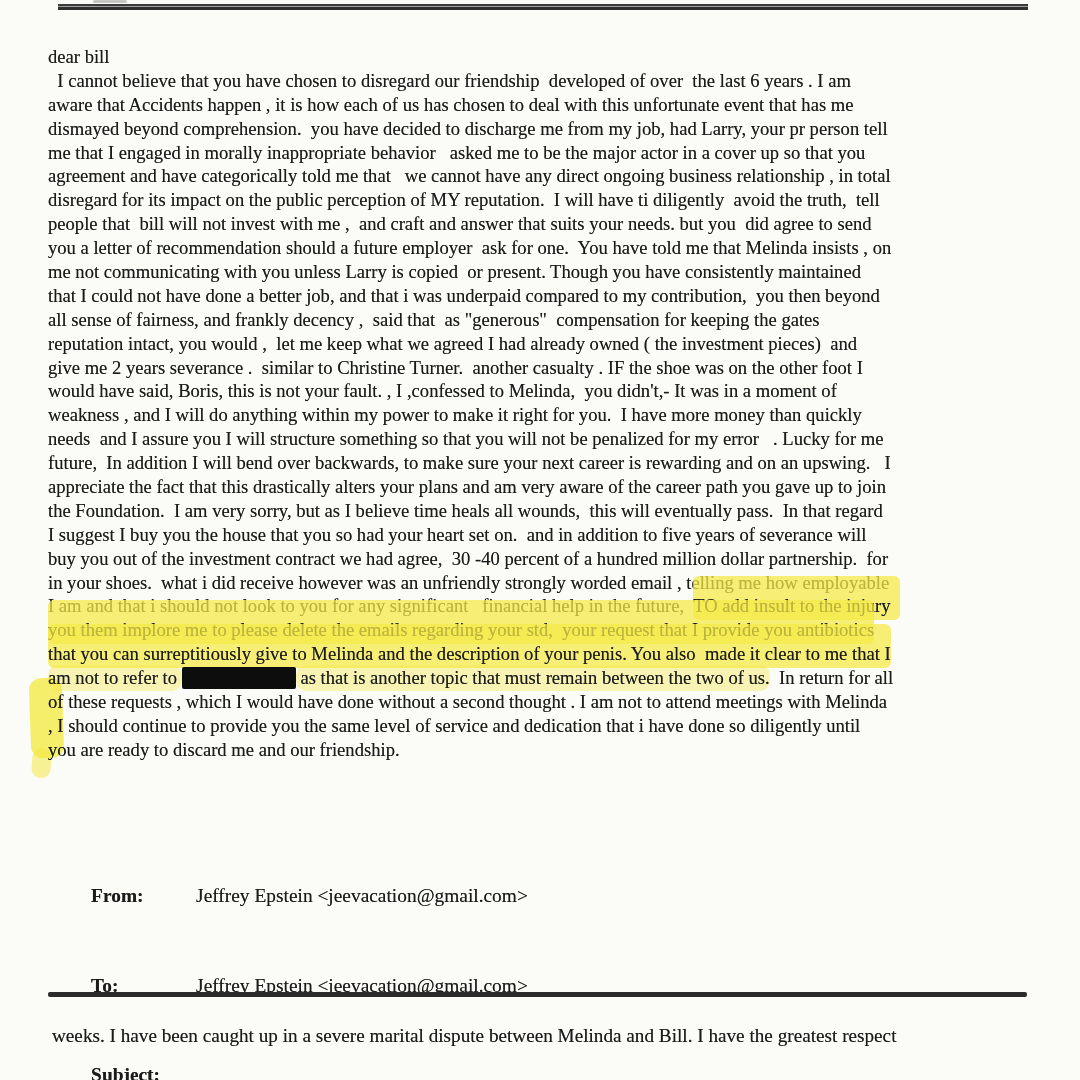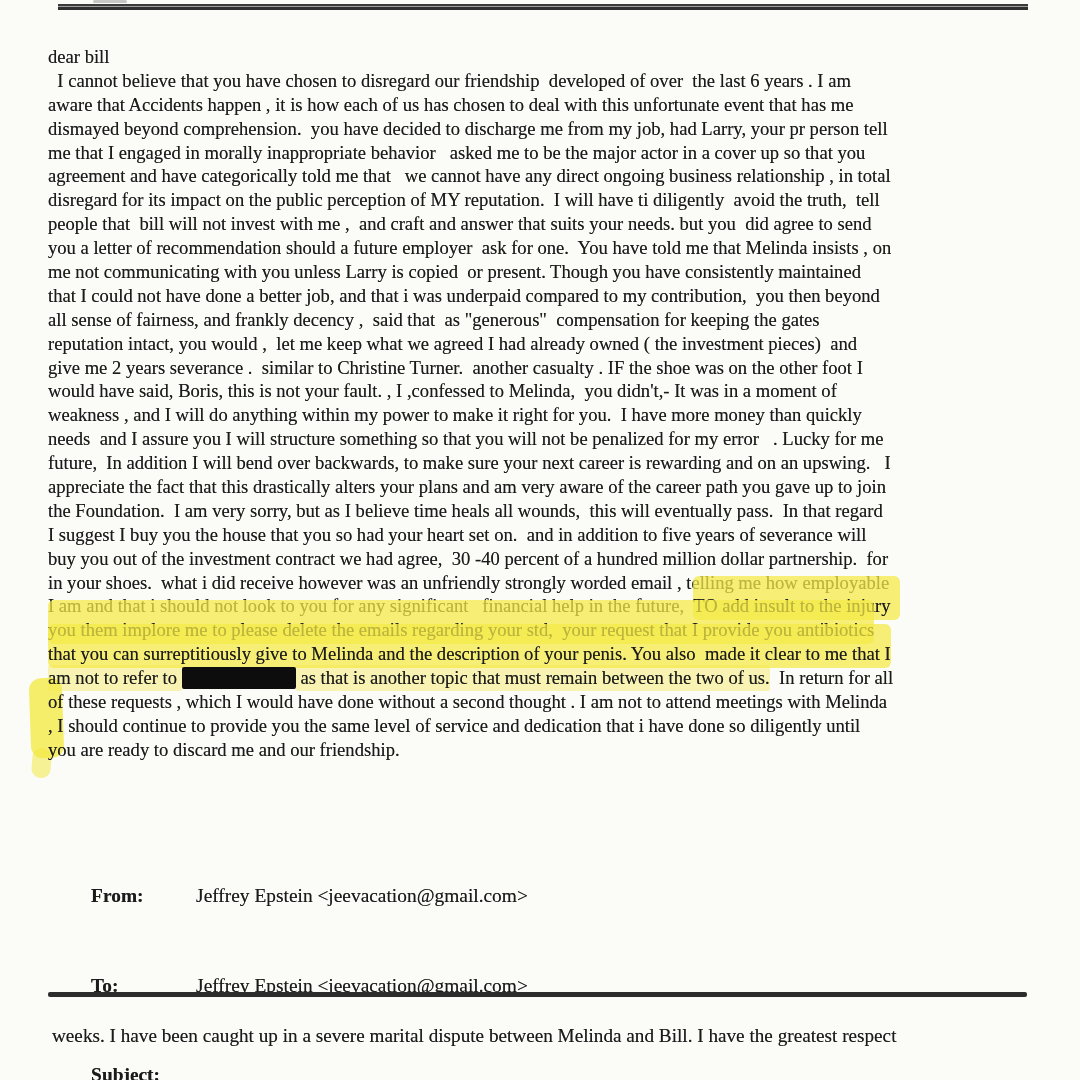--- a/index.html
+++ b/index.html
@@ -15,21 +15,21 @@
     left:58px;top:4px;width:970px;height:6px;
     background:linear-gradient(to bottom,#3a3a3a 0 34%,#9f9f9f 34% 56%,#2f2f2f 56% 100%);
   }
   .rule-mid{
     left:48px;top:992px;width:979px;height:5px;
     background:#2c2c2c;border-radius:2px;
   }
   .letter{position:absolute;left:48px;top:37px;font-size:18.6px;line-height:23.9px;margin-top:8px;}
   .letter .line{white-space:pre;height:23.9px;}
   .h1{background:rgba(244,233,72,.74);padding:19px 0 4px;border-radius:6px;}
-  .h2{background:rgba(244,233,72,.40);padding:2px 0 3px;border-radius:2px;}
+  .h2{background:rgba(244,233,72,.40);padding:2px 0 3px;border-radius:10px;}
   .redact{
     display:inline-block;width:114px;height:22px;background:#0d0d0d;
     vertical-align:-5px;border-radius:2px;
   }
   .hl-streak{position:absolute;}
   .hl-streak-main{
     left:30px;top:678px;width:33px;height:80px;
     background:rgba(243,234,66,.78);border-radius:12px;transform:rotate(-2deg);
   }
   .hl-streak-tail{

